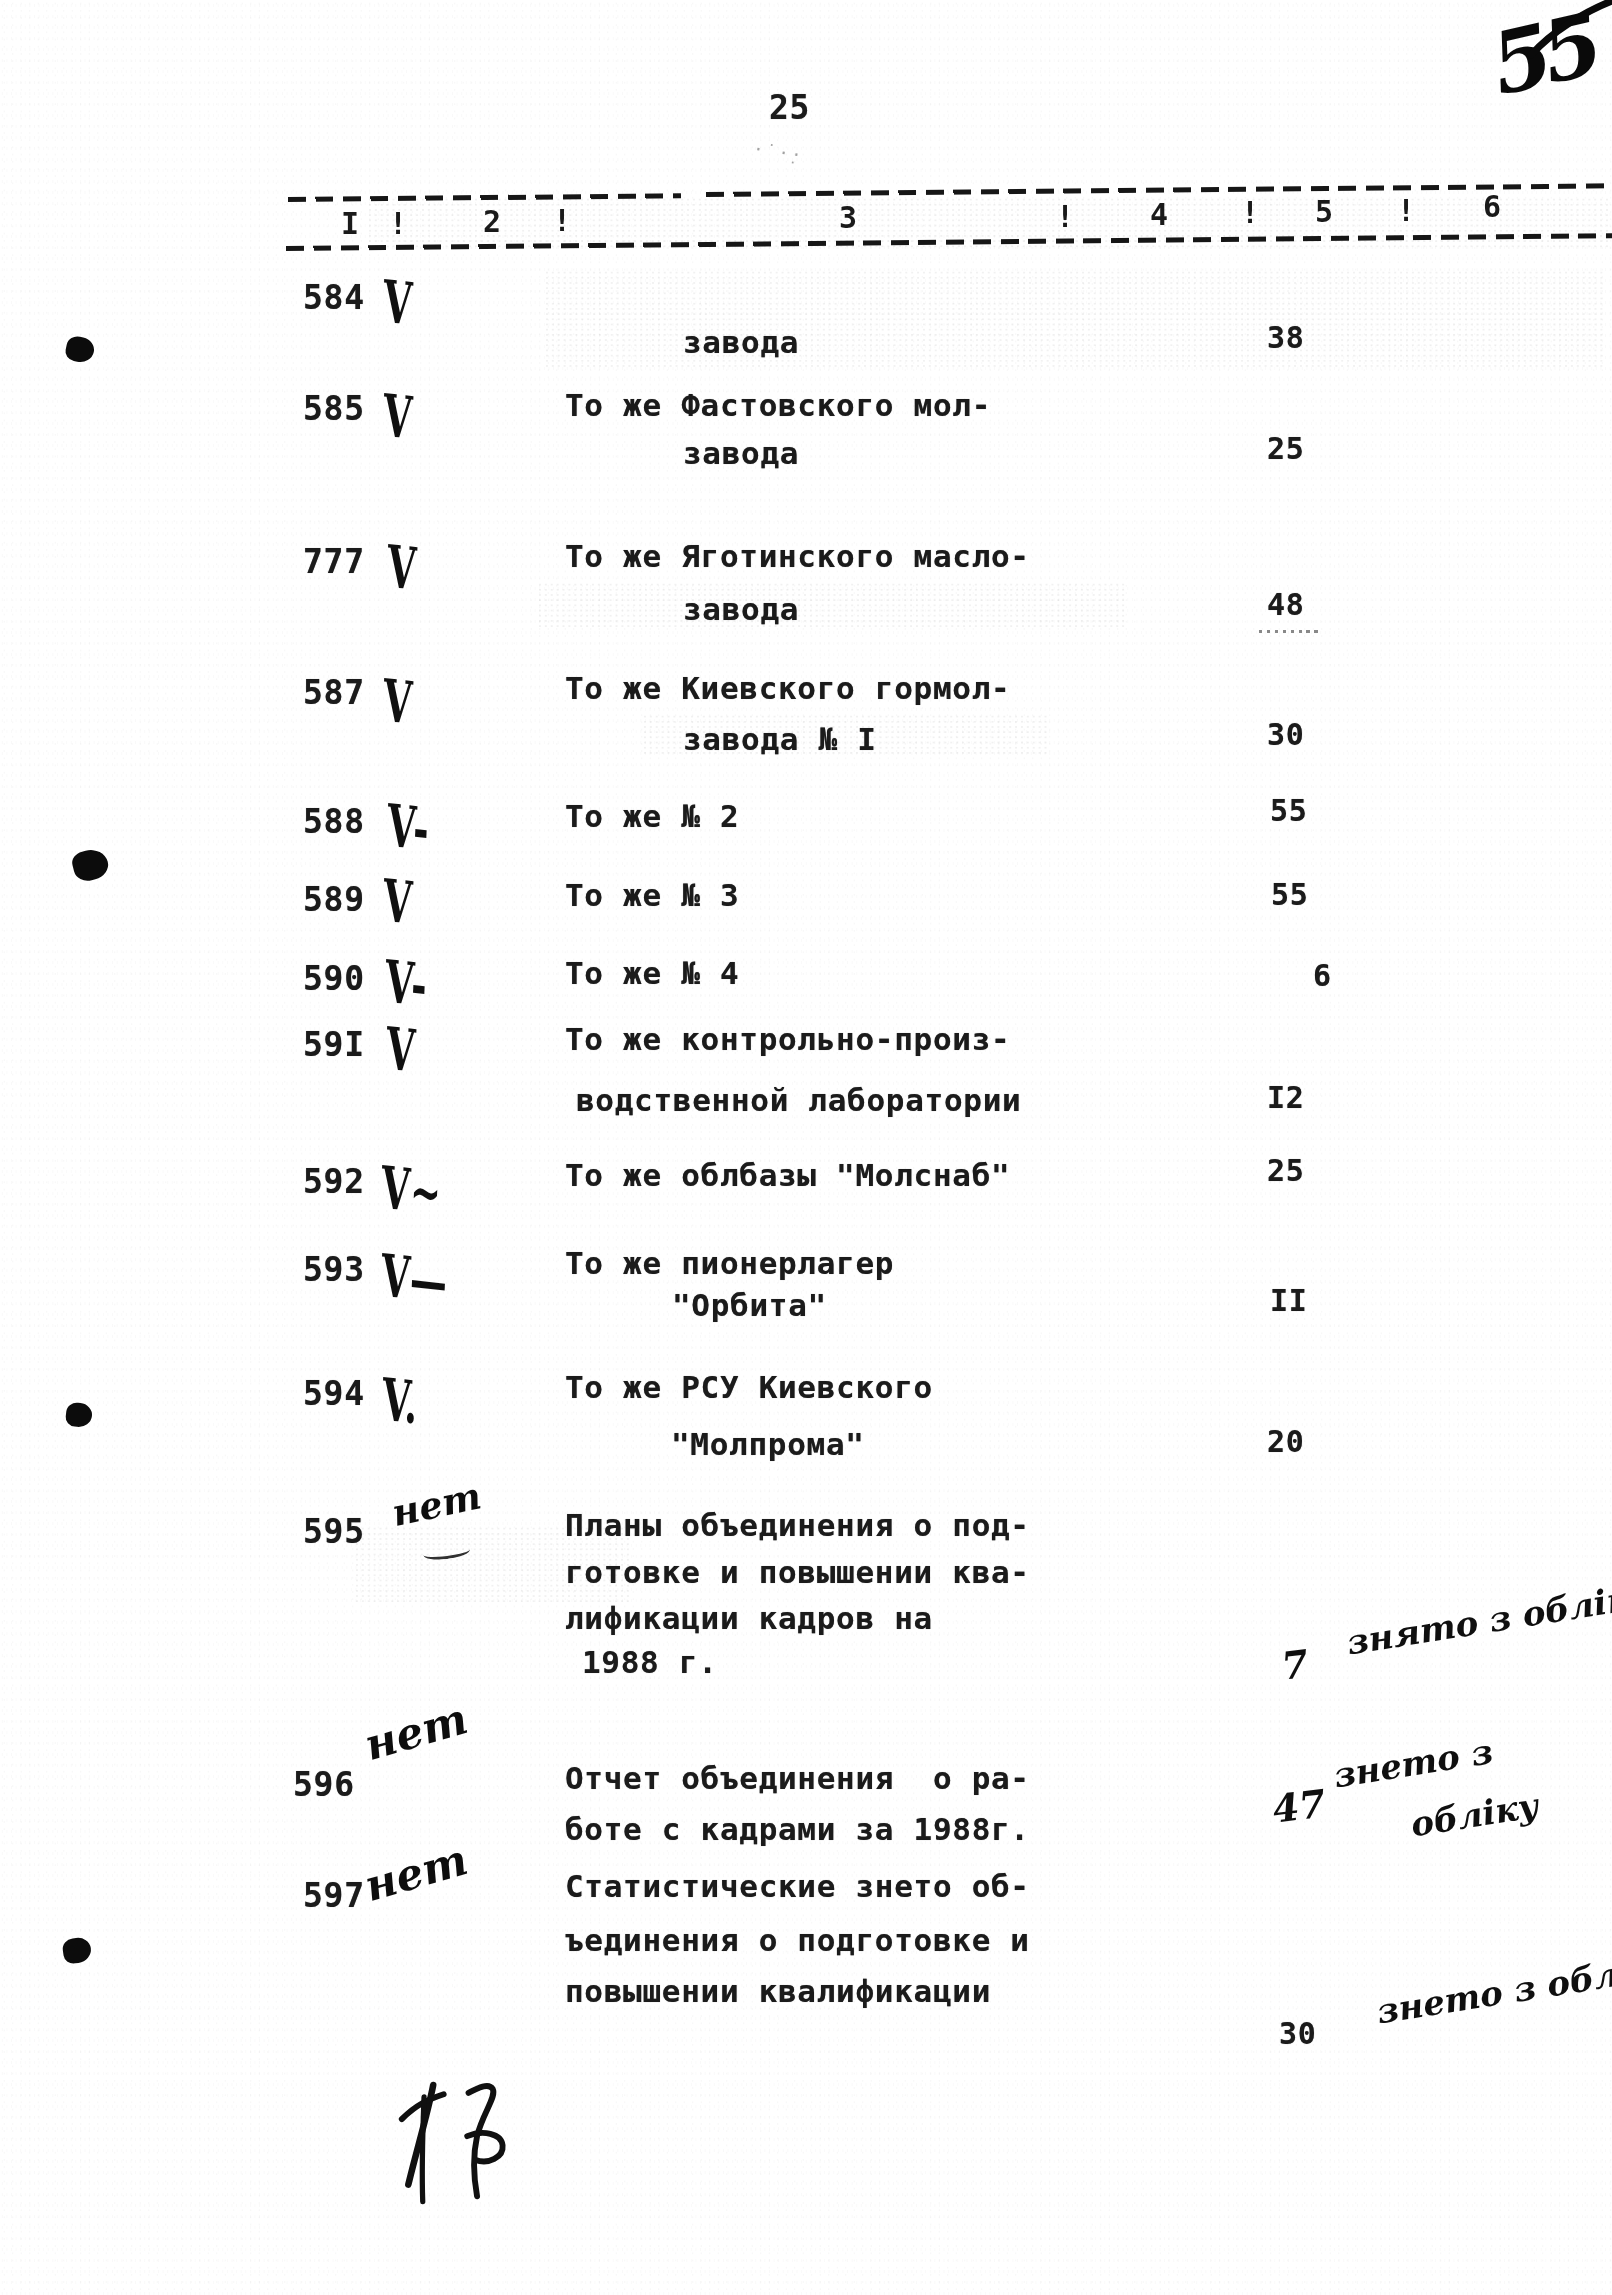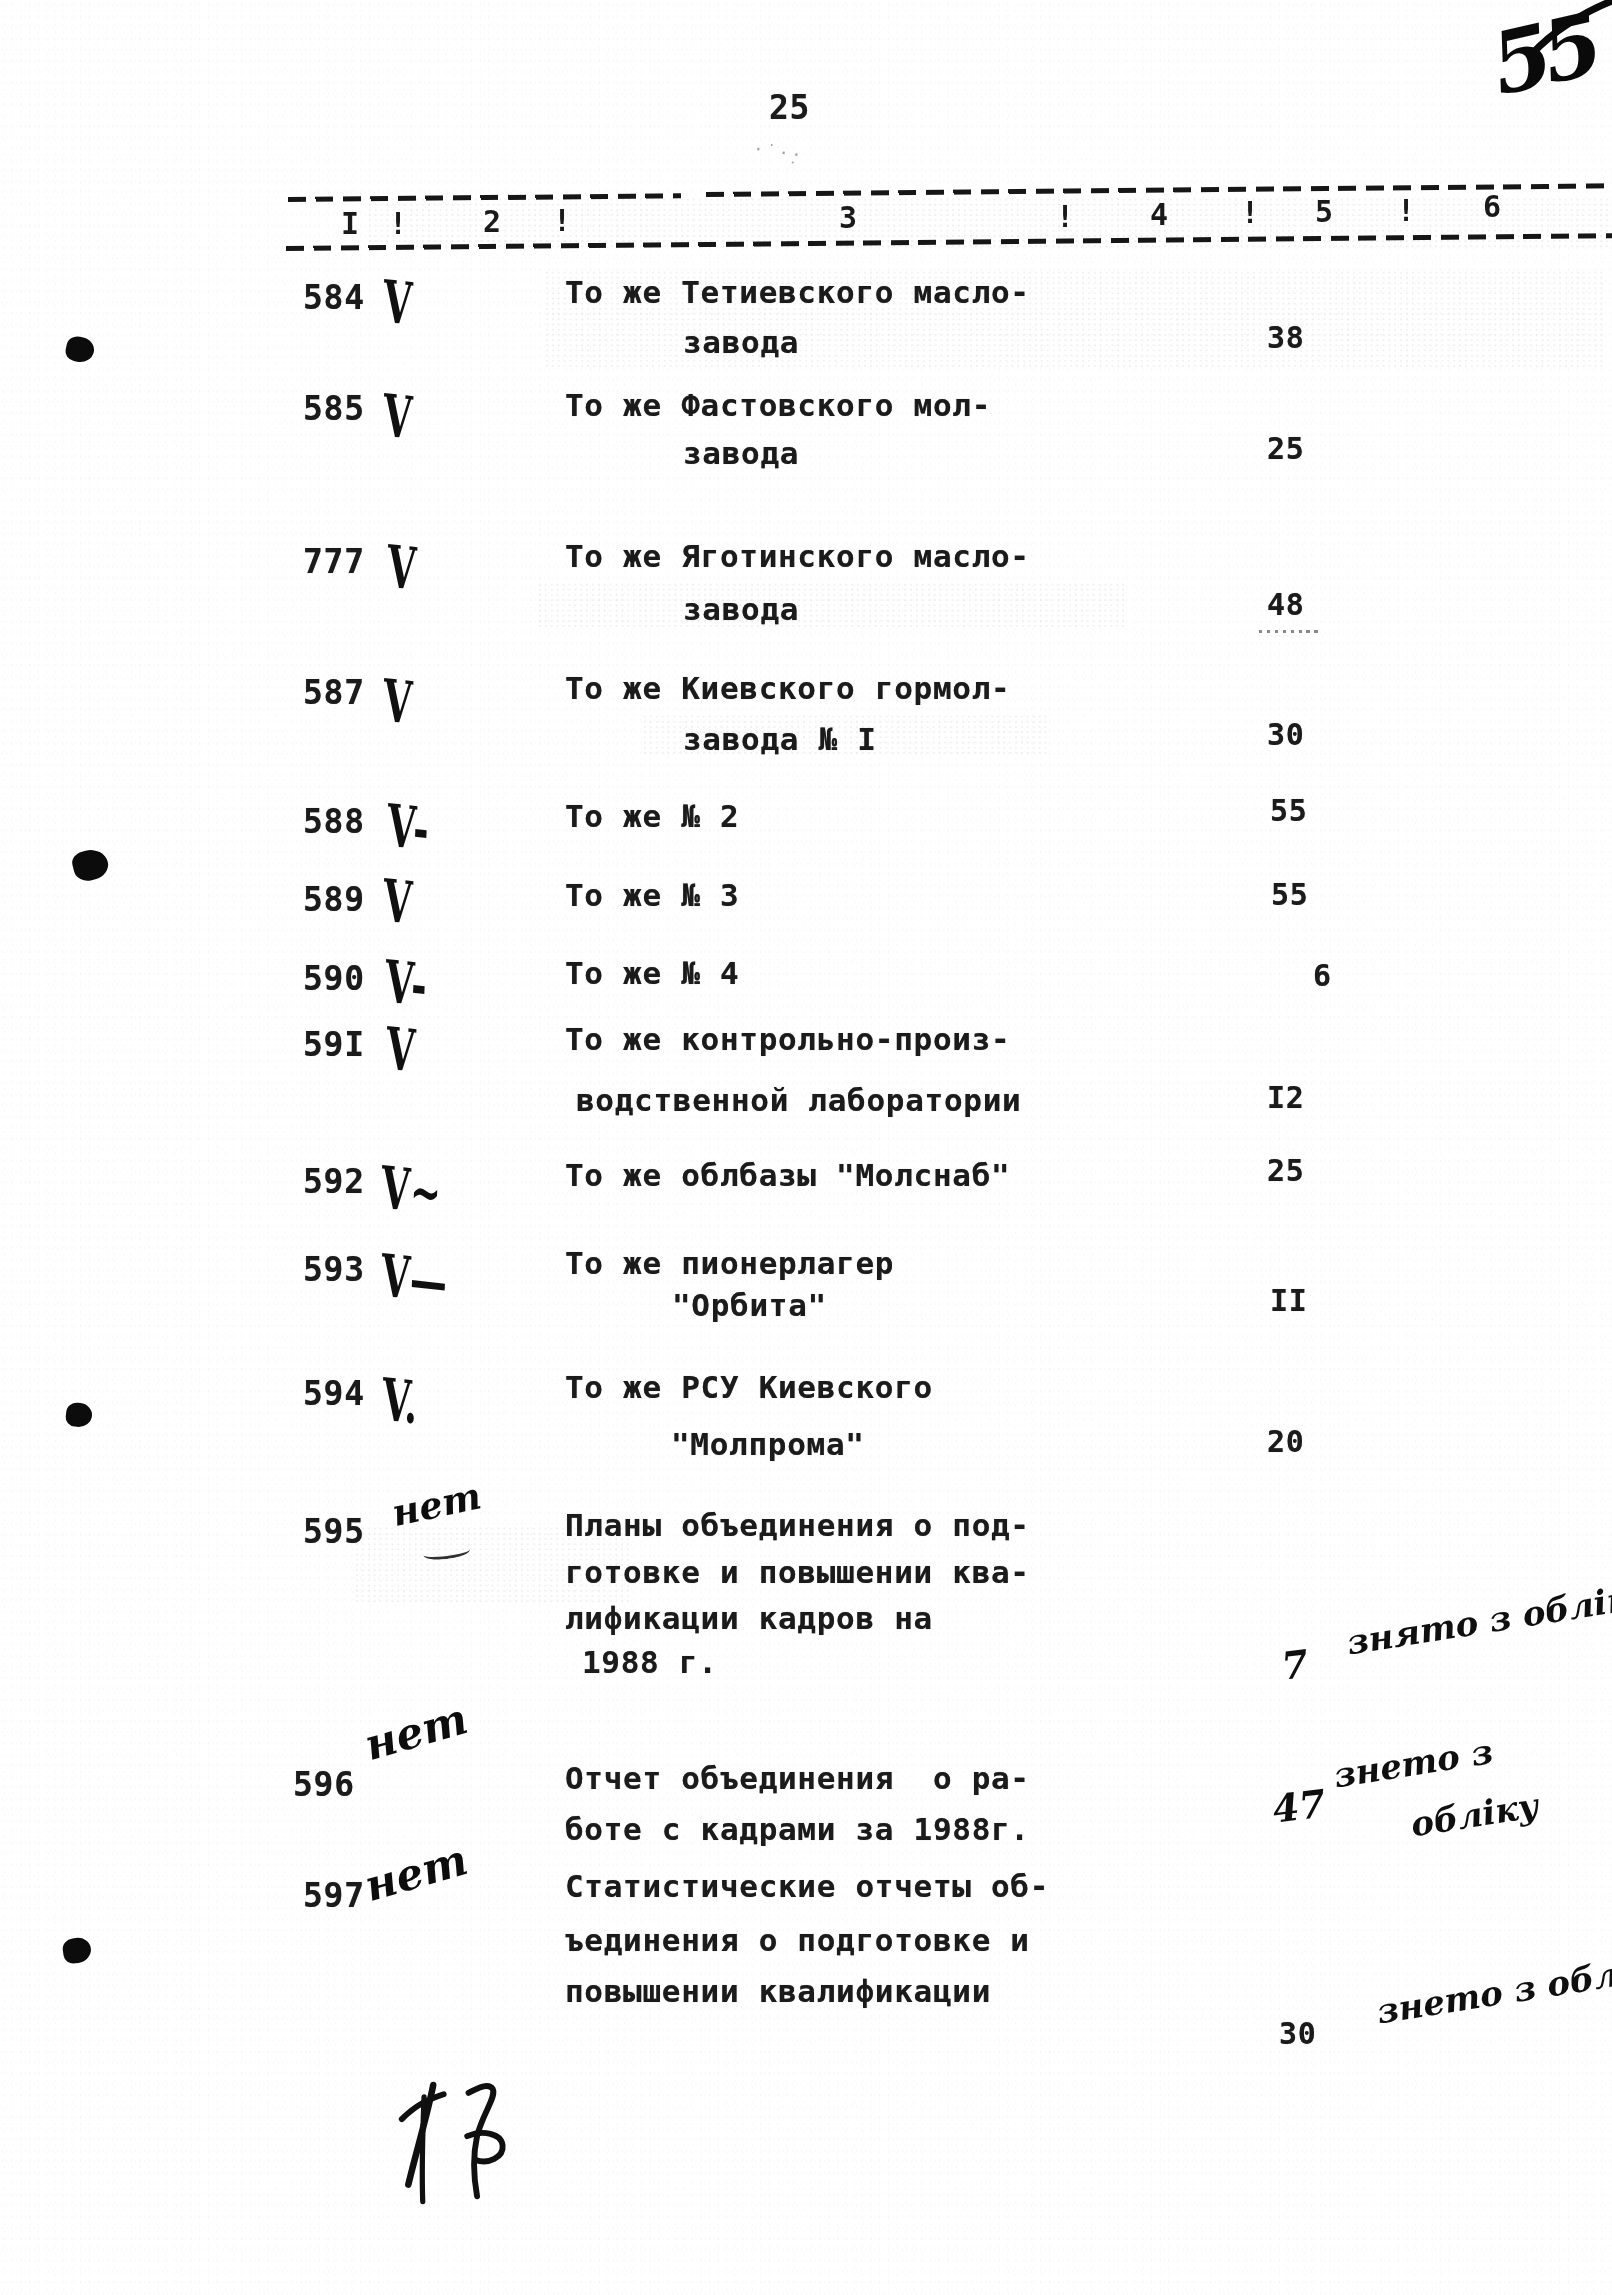--- a/index.html
+++ b/index.html
@@ -60,21 +60,20 @@
   <span class="el hdr" style="left:839px;top:200px">3</span>
   <span class="el hdr" style="left:1056px;top:199px">!</span>
   <span class="el hdr" style="left:1150px;top:197px">4</span>
   <span class="el hdr" style="left:1241px;top:195px">!</span>
   <span class="el hdr" style="left:1315px;top:194px">5</span>
   <span class="el hdr" style="left:1397px;top:193px">!</span>
   <span class="el hdr" style="left:1483px;top:189px">6</span>
 
   <span class="el t num" style="left:303px;top:278px">584</span>
   <span class="el vm" style="left:385px;top:267px">V</span>
-  <span class="el t" style="left:565px;top:274px">То же Тетиевского масло-</span>
   <span class="el t" style="left:683px;top:324px">завода</span>
   <span class="el t cnt" style="left:1267px;top:320px">38</span>
 
   <span class="el t num" style="left:303px;top:389px">585</span>
   <span class="el vm" style="left:385px;top:381px">V</span>
   <span class="el t" style="left:565px;top:387px">То же Фастовского мол-</span>
   <span class="el t" style="left:683px;top:435px">завода</span>
   <span class="el t cnt" style="left:1267px;top:431px">25</span>
 
   <span class="el t num" style="left:303px;top:542px">777</span>
@@ -141,21 +140,21 @@
   <span class="el t num" style="left:293px;top:1765px">596</span>
   <span class="el net netbig" style="left:359px;top:1722px">нет</span>
   <span class="el t" style="left:565px;top:1760px">Отчет объединения  о ра-</span>
   <span class="el t" style="left:565px;top:1811px">боте с кадрами за 1988г.</span>
   <span class="el hwc" style="left:1270px;top:1787px">47</span>
   <span class="el hw" style="left:1331px;top:1756px">знето з</span>
   <span class="el hw" style="left:1408px;top:1805px">обліку</span>
 
   <span class="el t num" style="left:303px;top:1876px">597</span>
   <span class="el net netbig" style="left:359px;top:1863px">нет</span>
-  <span class="el t" style="left:565px;top:1868px">Статистические отчеты об-</span>
+  <span class="el t" style="left:565px;top:1868px">Статистические знето об-</span>
   <span class="el t" style="left:565px;top:1973px">повышении квалификации</span>
   <span class="el t" style="left:565px;top:1922px">ъединения о подготовке и</span>
   <span class="el t cnt" style="left:1279px;top:2016px">30</span>
   <span class="el hw" style="left:1374px;top:1992px">знето з обліку</span>
 
   <svg class="el" style="left:390px;top:2073px" width="144" height="138" viewBox="0 0 220 210">
     <g stroke="#101010" fill="none" stroke-linecap="round">
       <path d="M28 170 C40 120 58 60 66 18" stroke-width="10"></path>
       <path d="M18 70 C40 48 58 40 82 32" stroke-width="9"></path>
       <path d="M52 36 C50 90 48 140 50 196" stroke-width="8"></path>

